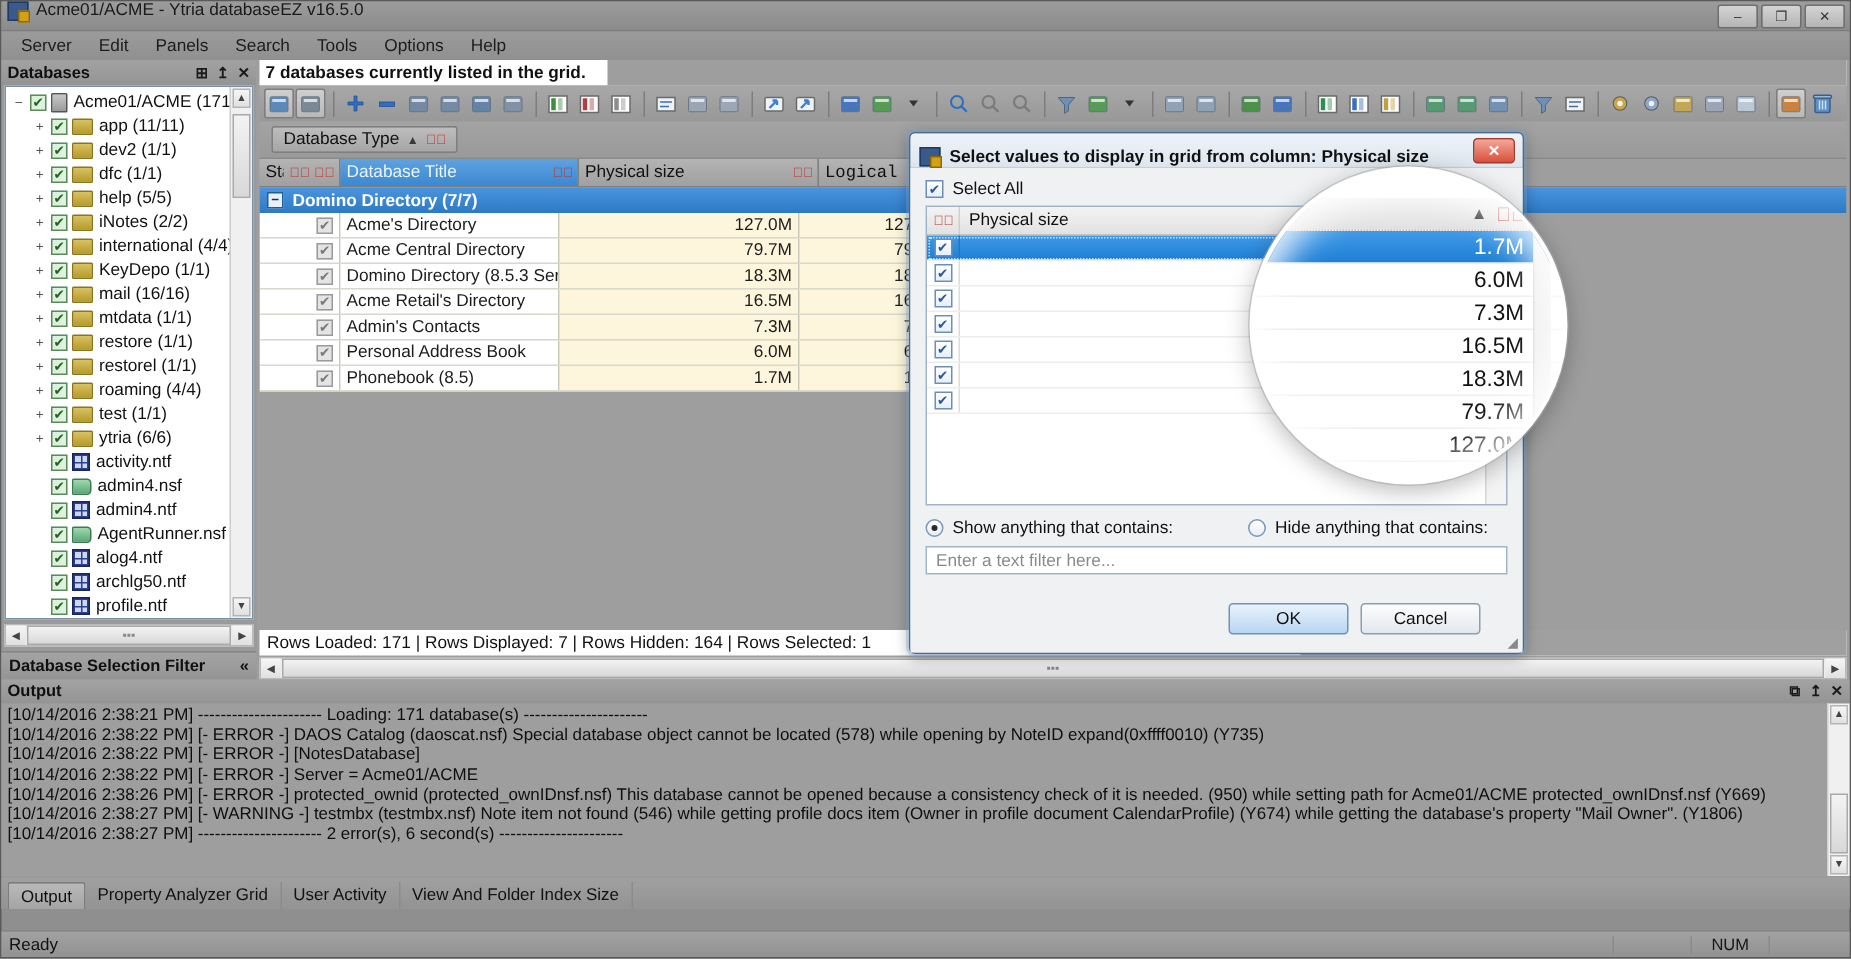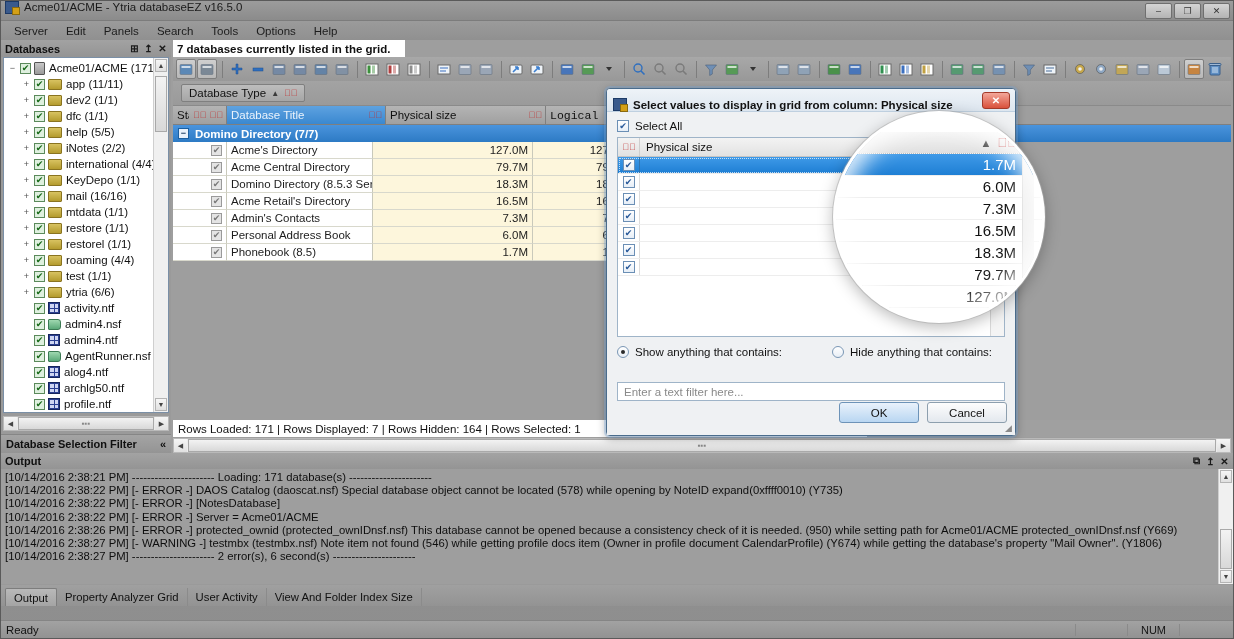--- a/index.html
+++ b/index.html
@@ -347,25 +347,25 @@
      background: #f4f4f4; border-left: 1px solid #d8d8d8; }
 
   .radios { display: flex; align-items: center; margin-top: 9px; font-size: 11.5px; color: #111; }
   .radio { width: 12px; height: 12px; border-radius: 50%;
     border: 1px solid #7a97b5; background: linear-gradient(#fff,#e8eef5);
     margin-right: 6px; position: relative; }
   .radio.on:after { content:""; position:absolute; left:3px; top:3px; width:4px; height:4px;
     border-radius:50%; background:#2a2a2a; }
   .radio-group { display: flex; align-items: center; }
   .filter-input {
-    margin-top: 24px; height: 19px; background: #fff;
+    margin-top: 6px; height: 19px; background: #fff;
     border: 1px solid #9fb4c8; display: flex; align-items: center;
     padding-left: 6px; font-size: 11.5px; color: #8a8a8a;
   }
-  .dlg-buttons { position: absolute; right: 8px; bottom: 12px; display: flex; gap: 8px; }
+  .dlg-buttons { position: absolute; right: 28px; bottom: 12px; display: flex; gap: 8px; }
   .btn {
     width: 80px; height: 21px; font-size: 11.5px; color: #111;
     display: flex; align-items: center; justify-content: center;
     border: 1px solid #8d9fae; border-radius: 3px;
     background: linear-gradient(#fdfdfd,#e3e8ee);
   }
   .btn.default { background: linear-gradient(#e9f2fb,#b9d6f2); border-color: #6d93b8; }
   .dlg-grip { position: absolute; right: 3px; bottom: 2px; font-size: 9px; color: #8a8a8a; }
 
   

